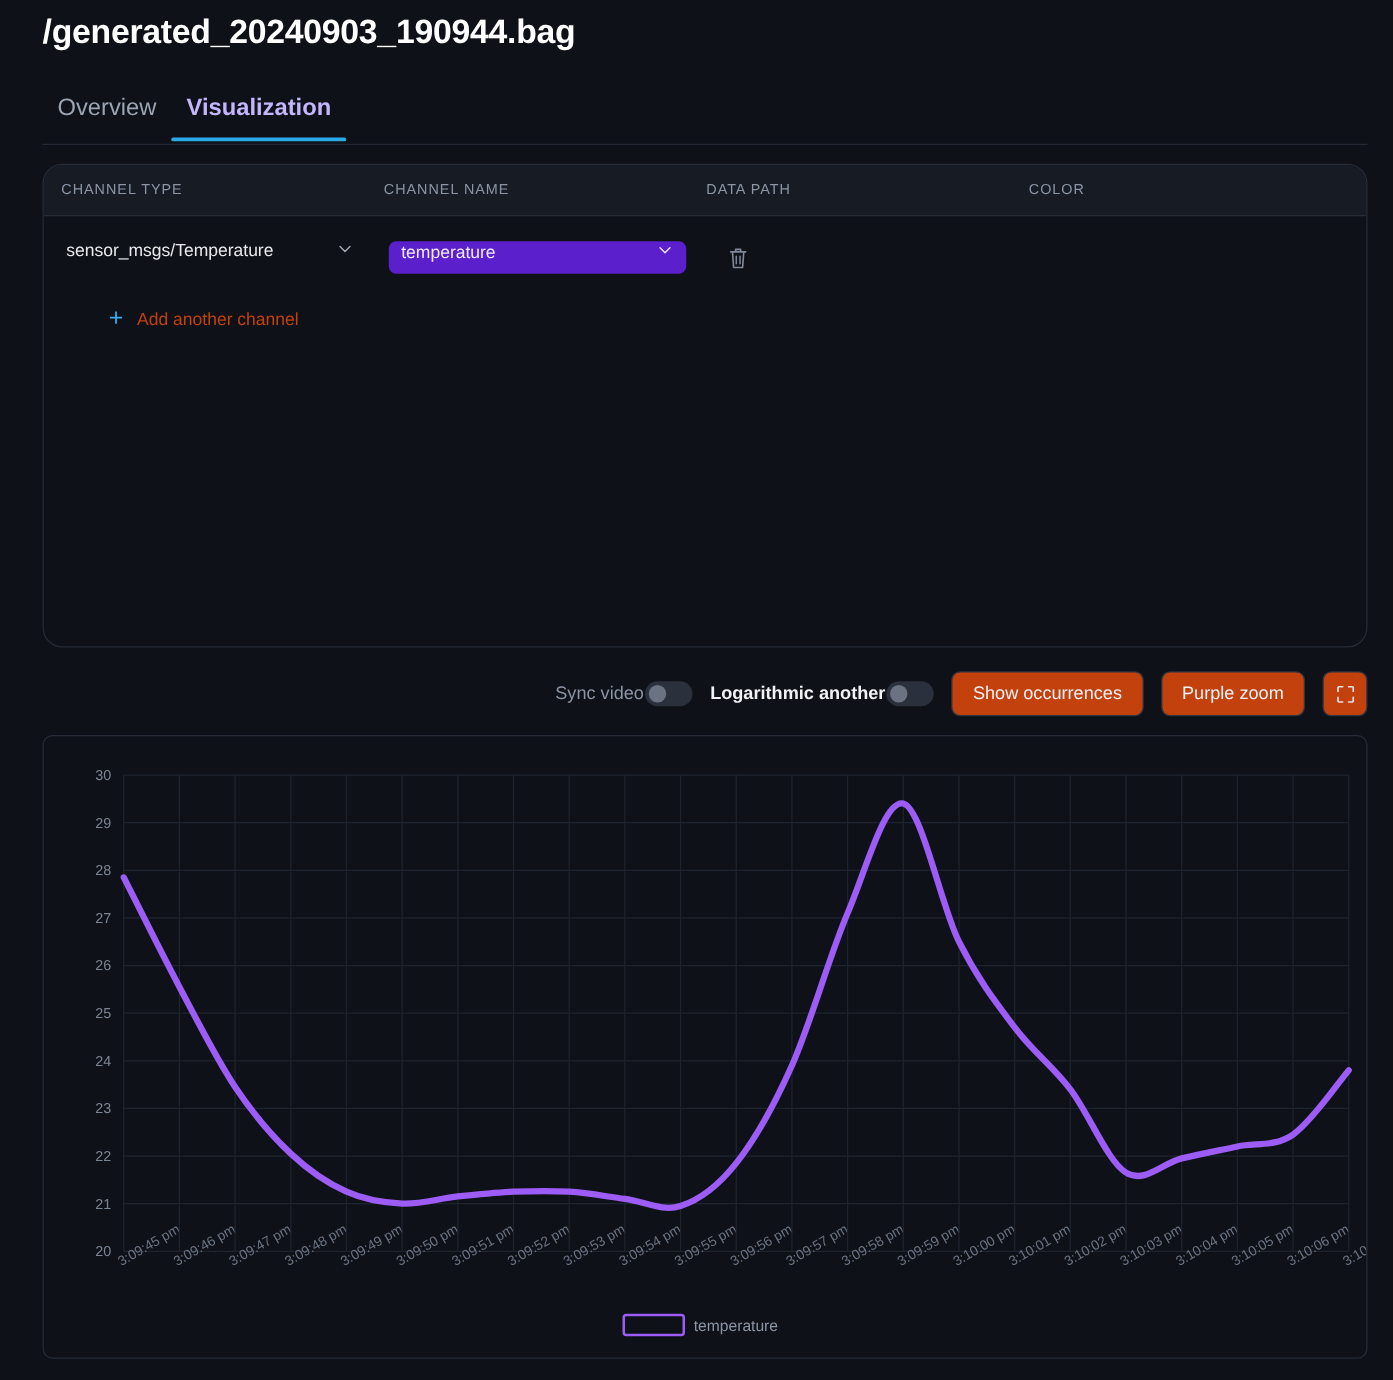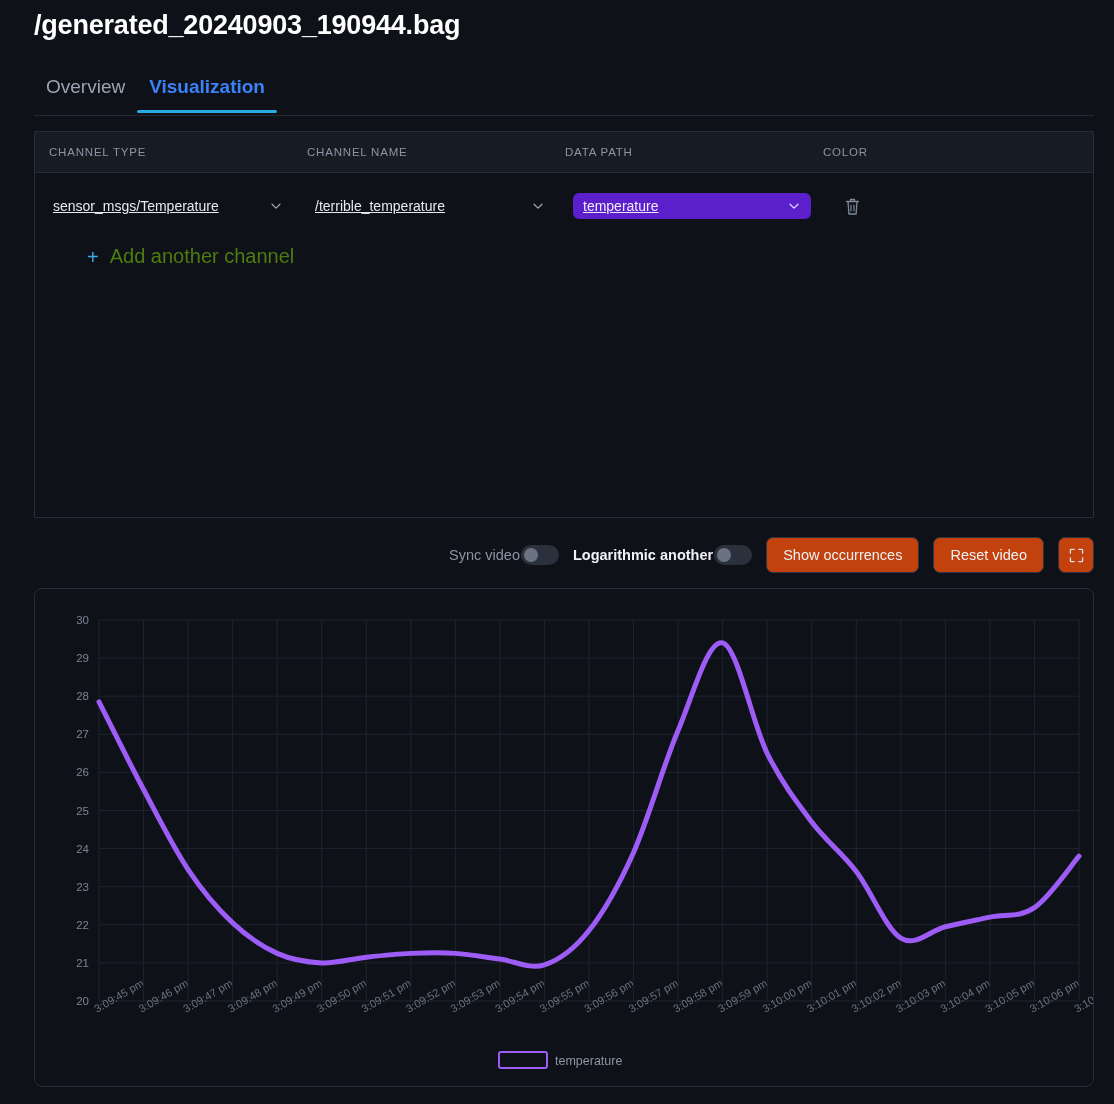--- a/index.html
+++ b/index.html
@@ -22,54 +22,54 @@
     position: absolute; left: 34px; top: 76px;
     width: 1060px; height: 40px;
     display: flex; align-items: flex-start;
     border-bottom: 1px solid #242a35;
   }
   .tab {
     font-size: 19px; color: #9aa4b2; padding: 0 12px 14px 12px;
     cursor: pointer; position: relative; background: none; border: none;
     font-family: "Liberation Sans", sans-serif;
   }
-  .tab.active { color: #3b82f6; font-weight: bold; }
+  .tab.active { color: #c4b5fd; font-weight: bold; }
   .tab.active::after {
     content: ""; position: absolute; left: 0; right: 0; bottom: -1px;
     height: 3px; background: #29abe8; border-radius: 2px;
   }
 
   
   .panel {
     position: absolute; left: 34px; top: 131px;
     width: 1060px; height: 387px;
-    border: 1px solid #262c38; border-radius: 0;
+    border: 1px solid #262c38; border-radius: 16px;
     background: #0e1117; overflow: hidden;
   }
   .thead {
     display: flex; align-items: center; height: 41px;
     background: #161b24; border-bottom: 1px solid #262c38;
     padding: 0 14px;
   }
   .th {
     font-size: 11.5px; letter-spacing: 0.8px; color: #8b95a5;
     text-transform: uppercase;
   }
   .c-type { width: 262px; }
   .c-name { width: 262px; }
   .c-path { width: 262px; }
   .c-color { width: 212px; }
   .c-del  { width: 48px; }
 
   .trow { display: flex; align-items: center; height: 66px; padding: 0 14px; }
 
   .select {
-    display: flex; align-items: center; justify-content: space-between;
+    display: flex; align-items: flex-start; justify-content: space-between;
     height: 28px; padding: 0 4px 0 4px; margin-right: 22px;
-    border-radius: 6px; cursor: pointer; text-decoration: underline;
+    border-radius: 6px; cursor: pointer;
   }
   .select .val { font-size: 14px; color: #e8eaed; white-space: nowrap; }
   .sel-type { width: 238px; }
   .sel-name { width: 238px; }
   .sel-path {
     width: 238px; background: #5b1fcc; padding: 0 10px;
     border-radius: 6px; height: 26px;
   }
   .sel-path .val { color: #f1ecff; }
   .sel-color { width: 190px; }
@@ -85,21 +85,21 @@
   .delbtn {
     width: 34px; height: 34px; display: flex; align-items: center;
     justify-content: center; cursor: pointer; border-radius: 5px;
   }
 
   .addrow {
     display: flex; align-items: center; gap: 11px;
     padding: 6px 0 0 52px; cursor: pointer; width: fit-content;
   }
   .addrow .plus { font-size: 20px; color: #3ba9ec; line-height: 1; }
-  .addrow .lbl { font-size: 20px; color: #4d7c0f; }
+  .addrow .lbl { font-size: 14px; color: #c2410c; }
 
   
   .toolbar {
     position: absolute; left: 34px; top: 534px; width: 1060px; height: 42px;
     display: flex; align-items: center; justify-content: flex-end; gap: 14px;
   }
   .togwrap { display: flex; align-items: center; gap: 1px; }
   .togwrap .lbl { font-size: 14.5px; }
   .lbl-dim { color: #8b95a5; }
   .lbl-bright { color: #f0f2f5; font-weight: bold; }
@@ -158,28 +158,20 @@
 
       <div class="c-type">
         <div class="select sel-type">
           <span class="val">sensor_msgs/Temperature</span>
           <svg class="chev" viewBox="0 0 16 16">
             <path d="M3.5 6 L8 10.5 L12.5 6" fill="none" stroke="#b9c0cb" stroke-width="1.4" stroke-linecap="round" stroke-linejoin="round"></path>
           </svg>
         </div>
       </div>
 
-      <div class="c-name">
-        <div class="select sel-name">
-          <span class="val">/terrible_temperature</span>
-          <svg class="chev" viewBox="0 0 16 16">
-            <path d="M3.5 6 L8 10.5 L12.5 6" fill="none" stroke="#b9c0cb" stroke-width="1.4" stroke-linecap="round" stroke-linejoin="round"></path>
-          </svg>
-        </div>
-      </div>
 
       <div class="c-path">
         <div class="select sel-path">
           <span class="val">temperature</span>
           <svg class="chev" viewBox="0 0 16 16">
             <path d="M3.5 6 L8 10.5 L12.5 6" fill="none" stroke="#e6ddff" stroke-width="1.4" stroke-linecap="round" stroke-linejoin="round"></path>
           </svg>
         </div>
       </div>
 
@@ -210,21 +202,21 @@
     </div>
 
     <div class="togwrap">
       <span class="lbl lbl-bright">Logarithmic another</span>
       <div class="toggle">
         <span class="knob"></span>
       </div>
     </div>
 
     <button class="btn">Show occurrences</button>
-    <button class="btn">Reset video</button>
+    <button class="btn">Purple zoom</button>
 
     <button class="btn icon">
       <svg width="15" height="15" viewBox="0 0 16 16">
         <path d="M1.5 5.5 V2.2 A0.7 0.7 0 0 1 2.2 1.5 H5.5
                  M10.5 1.5 H13.8 A0.7 0.7 0 0 1 14.5 2.2 V5.5
                  M14.5 10.5 V13.8 A0.7 0.7 0 0 1 13.8 14.5 H10.5
                  M5.5 14.5 H2.2 A0.7 0.7 0 0 1 1.5 13.8 V10.5" fill="none" stroke="#dfe4ea" stroke-width="1.4" stroke-linecap="round"></path>
       </svg>
     </button>
   </div>

